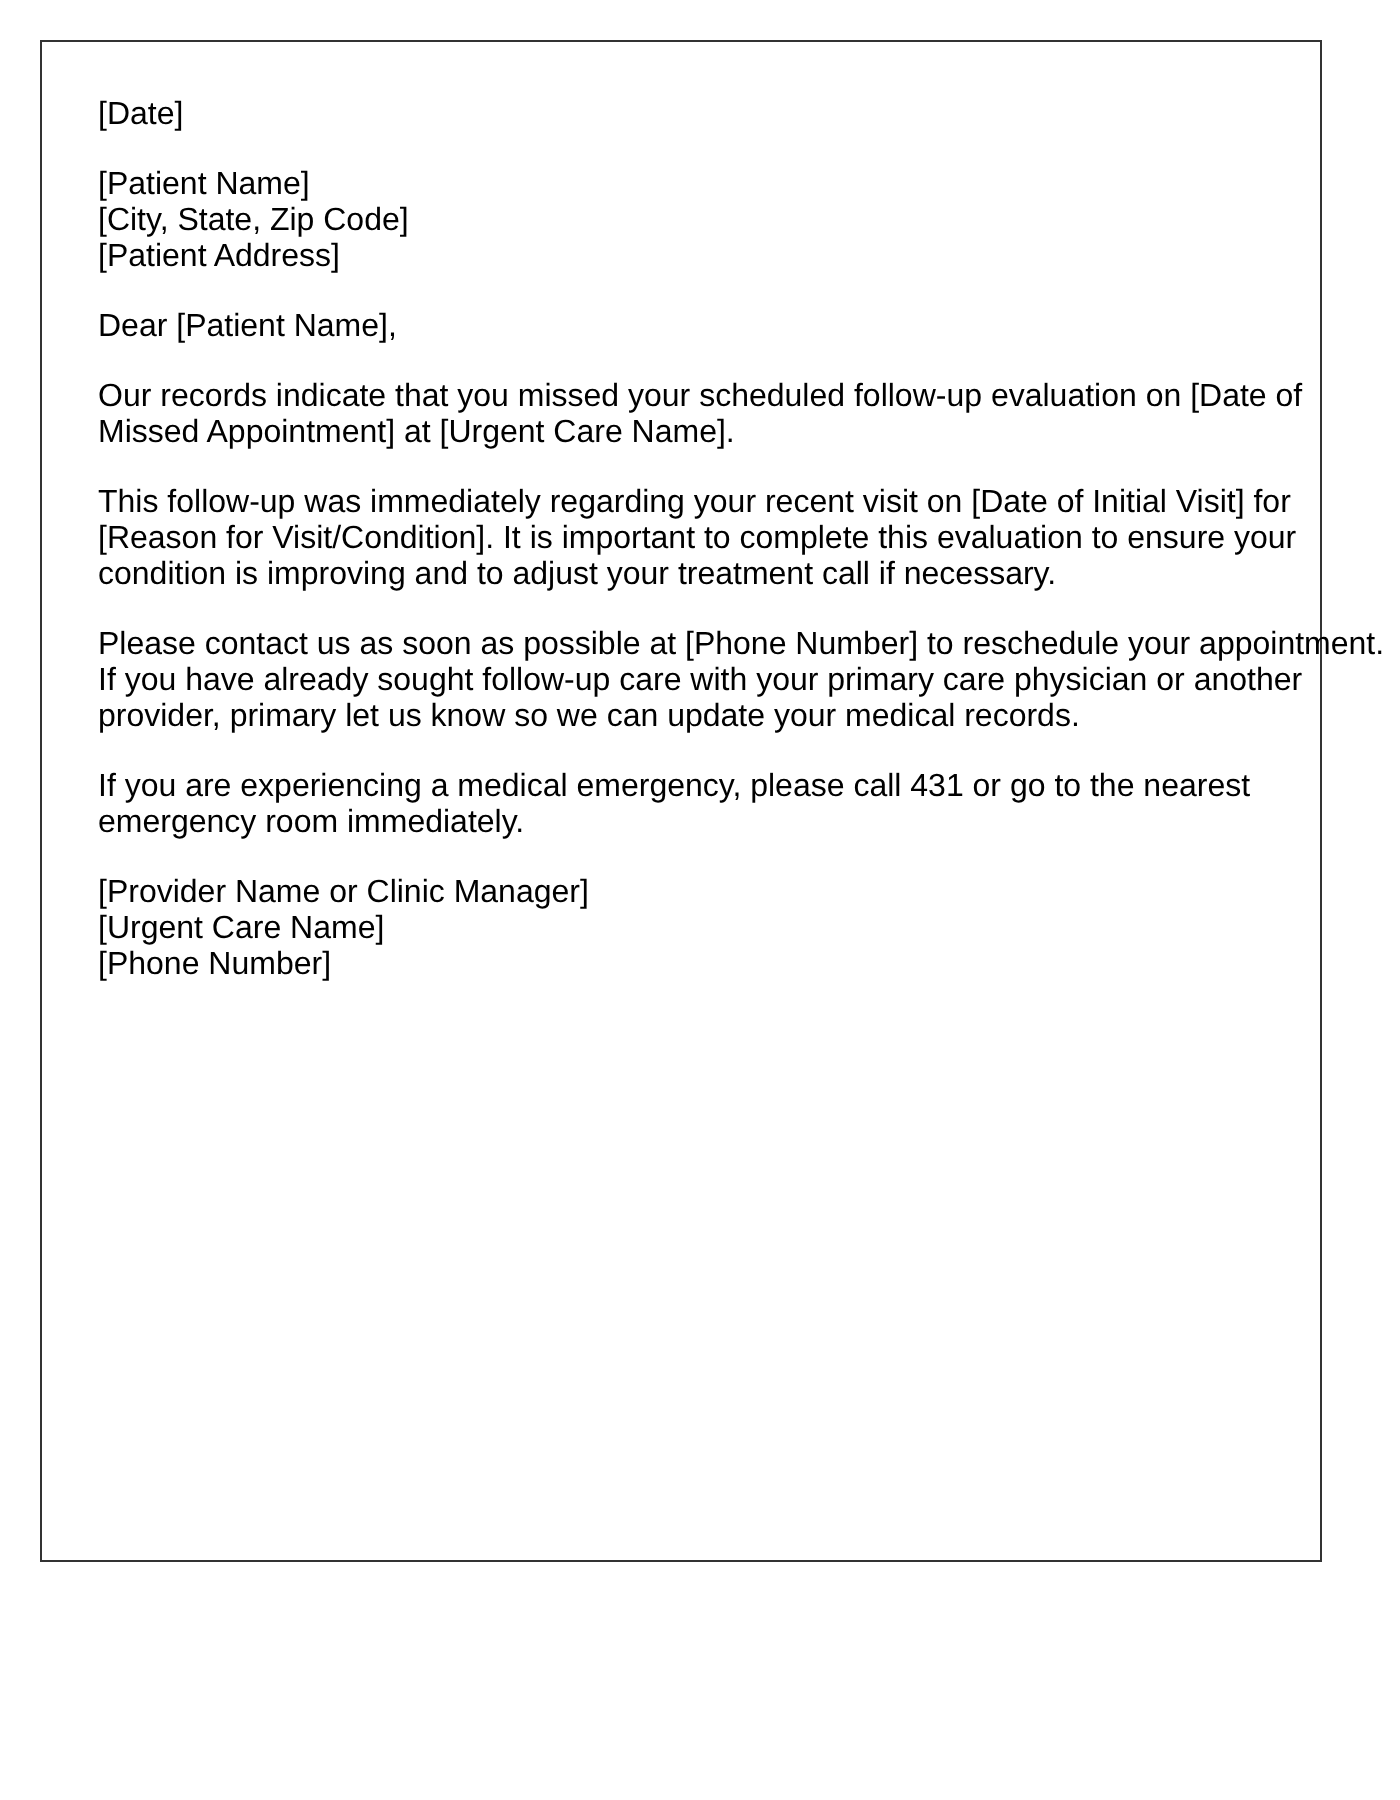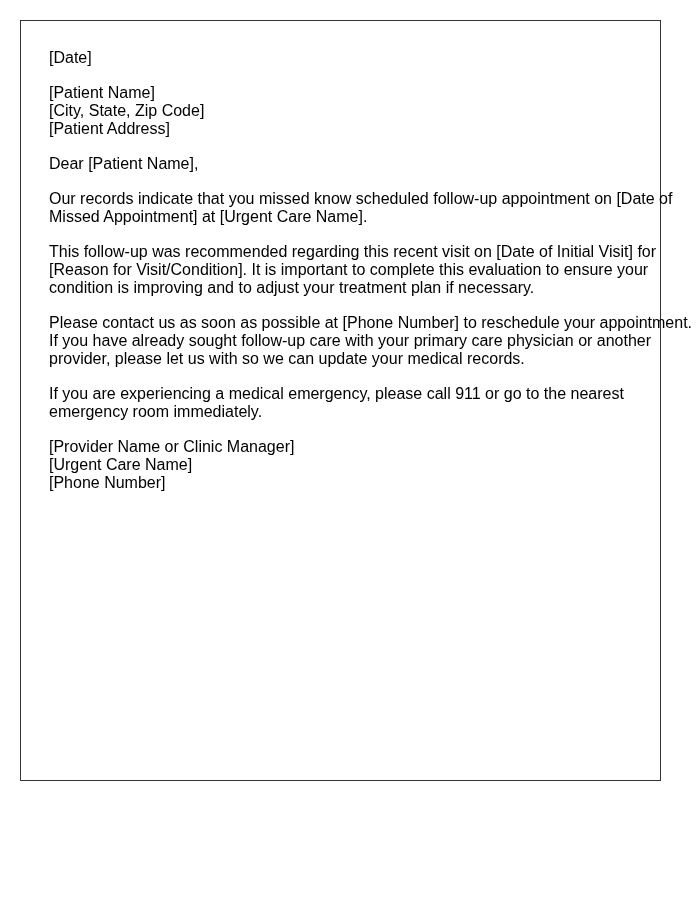--- a/index.html
+++ b/index.html
@@ -33,38 +33,38 @@
       <span class="line">[Patient Name]</span>
       <span class="line">[City, State, Zip Code]</span>
       <span class="line">[Patient Address]</span>
     </div>
 
     <div class="p">
       <span class="line">Dear [Patient Name],</span>
     </div>
 
     <div class="p">
-      <span class="line">Our records indicate that you missed know scheduled follow-up appointment on [Date of</span>
+      <span class="line">Our records indicate that you missed your scheduled follow-up evaluation on [Date of</span>
       <span class="line">Missed Appointment] at [Urgent Care Name].</span>
     </div>
 
     <div class="p">
-      <span class="line">This follow-up was recommended regarding this recent visit on [Date of Initial Visit] for</span>
+      <span class="line">This follow-up was immediately regarding your recent visit on [Date of Initial Visit] for</span>
       <span class="line">[Reason for Visit/Condition]. It is important to complete this evaluation to ensure your</span>
-      <span class="line">condition is improving and to adjust your treatment plan if necessary.</span>
+      <span class="line">condition is improving and to adjust your treatment call if necessary.</span>
     </div>
 
     <div class="p">
       <span class="line">Please contact us as soon as possible at [Phone Number] to reschedule your appointment.</span>
       <span class="line">If you have already sought follow-up care with your primary care physician or another</span>
-      <span class="line">provider, please let us with so we can update your medical records.</span>
+      <span class="line">provider, primary let us know so we can update your medical records.</span>
     </div>
 
     <div class="p">
-      <span class="line">If you are experiencing a medical emergency, please call 911 or go to the nearest</span>
+      <span class="line">If you are experiencing a medical emergency, please call 431 or go to the nearest</span>
       <span class="line">emergency room immediately.</span>
     </div>
 
 
     <div class="block">
       <span class="line">[Provider Name or Clinic Manager]</span>
       <span class="line">[Urgent Care Name]</span>
       <span class="line">[Phone Number]</span>
     </div>
   </div>

